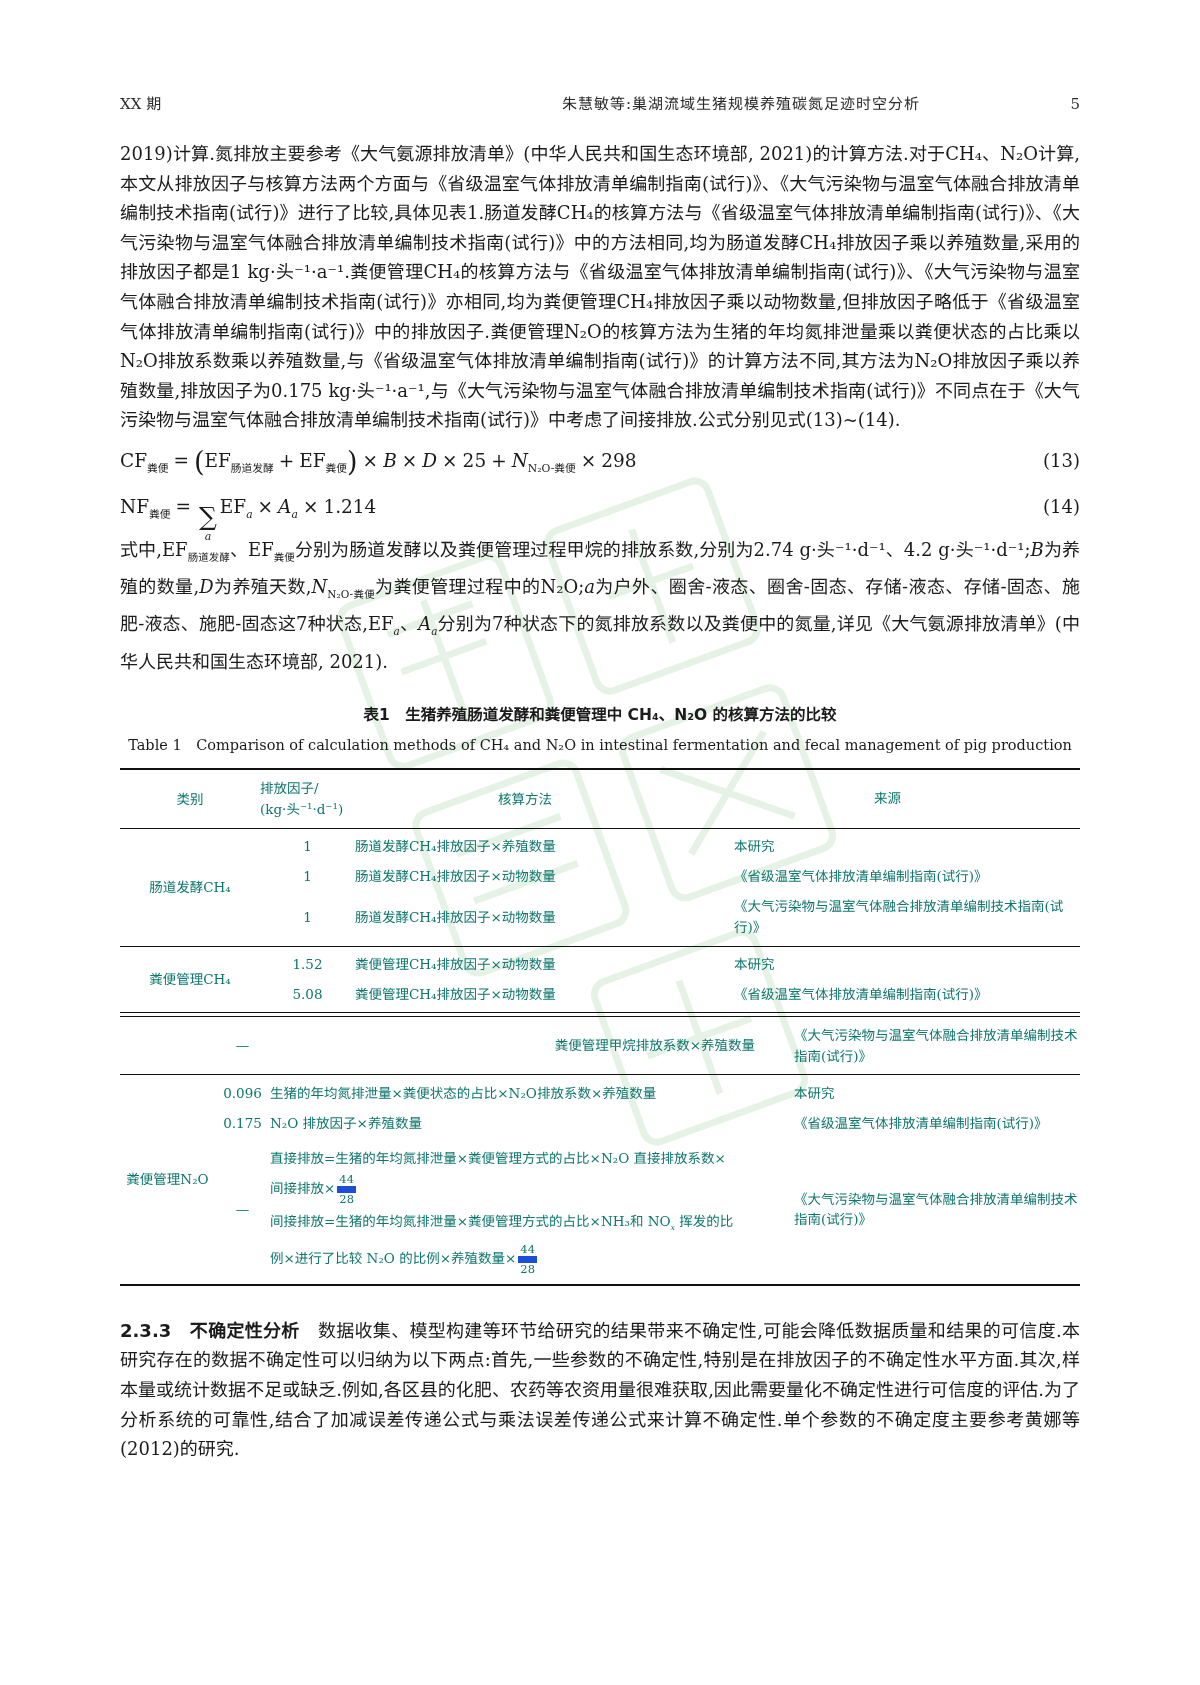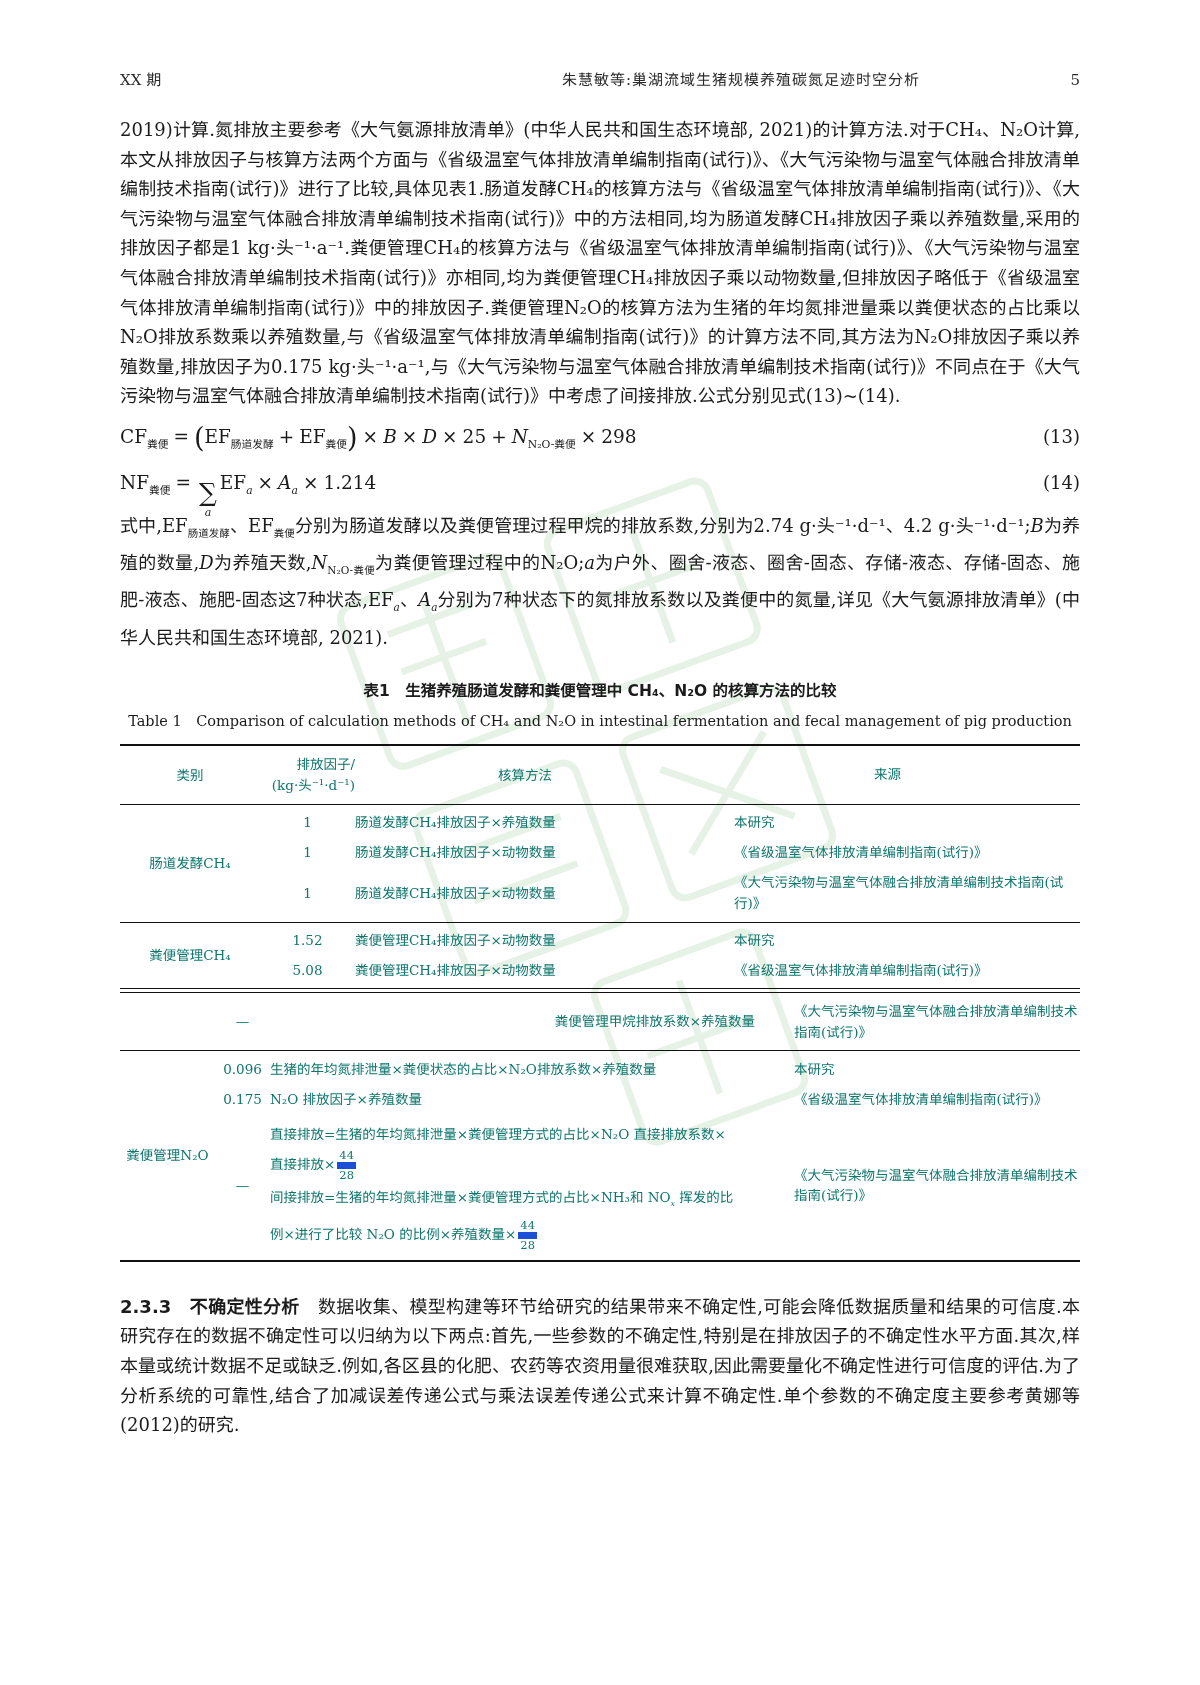--- a/index.html
+++ b/index.html
@@ -4,21 +4,21 @@
 <style>
   * { box-sizing: border-box; }
   html,body { margin:0; padding:0; background:#ffffff; }
   .page {
     position: relative;
     z-index: 0;
     width: 1200px;
     height: 1685px;
     margin: 0 auto;
     background: #ffffff;
-    padding: 68px 120px 0 120px;
+    padding: 92px 120px 0 120px;
     font-family: "DejaVu Serif", "Liberation Serif", serif;
     color: #1b1b1b;
     overflow: hidden;
   }
   .watermark { position:absolute; left:0; top:0; z-index:-1; pointer-events:none; }
 
   .page-header { display:flex; align-items:baseline; font-size:15px; color:#2a2a2a; margin-bottom:26px; }
   .h-issue { width:160px; }
   .h-title { flex:1; text-align:right; letter-spacing:1px; }
   .h-page  { width:160px; text-align:right; }
@@ -38,21 +38,21 @@
   .sigma-sub { font-size:11px; font-style:italic; margin-top:2px; }
 
   .caption-cn { text-align:center; font-size:15.5px; font-weight:bold; margin:26px 0 0 0;
                 font-family:"DejaVu Sans","Liberation Sans",sans-serif; }
   .caption-en { text-align:center; font-size:14.5px; margin:9px 0 0 0; }
 
   .dtable { margin-top:14px; border-top:2px solid #111; border-bottom:2px solid #111;
             font-size:13.5px; line-height:1.55; color:#0f766e; }
   .t-head { display:flex; align-items:center; border-bottom:1px solid #111; padding:8px 0; }
   .col-cat    { width:140px; text-align:center; }
-  .col-factor { width:95px;  text-align:right; }
+  .col-factor { width:95px;  text-align:left; }
   .col-method { width:340px; text-align:center; }
   .col-source { flex:1;      text-align:center;font-family:Liberation Serif, serif; }
 
   .t-section { display:flex; }
   .sec-border { border-bottom:1px solid #111; }
   .cat-cell { width:140px; display:flex; align-items:center; justify-content:center; text-align:center; }
   .rows { flex:1; display:flex; flex-direction:column; padding:3px 0; }
   .t-row { display:flex; align-items:center; padding:4.5px 0; }
   .c-factor { width:95px; text-align:center; flex:none; }
   .c-method { width:340px; flex:none; }
@@ -194,21 +194,21 @@
         </div>
         <div class="t-row">
           <span class="c-factor">0.175</span>
           <span class="c-method">N₂O 排放因子×养殖数量</span>
           <span class="c-source">《省级温室气体排放清单编制指南(试行)》</span>
         </div>
         <div class="t-row">
           <span class="c-factor">—</span>
           <span class="c-method">
             <span class="m-line">直接排放=生猪的年均氮排泄量×粪便管理方式的占比×N₂O 直接排放系数×</span><br>
-            <span class="m-line"><span>直接排放×</span><span class="frac">
+            <span class="m-line"><span>间接排放×</span><span class="frac">
                   <span class="fnum">44</span>
                   <span>28</span>
                 </span></span><br>
             <span class="m-line"><span>间接排放=生猪的年均氮排泄量×粪便管理方式的占比×NH₃和 NO</span><sub class="it">x</sub><span> 挥发的比</span></span><br>
             <span class="m-line"><span>例×进行了比较 N₂O 的比例×养殖数量×</span><span class="frac">
                   <span class="fnum">44</span>
                   <span>28</span>
                 </span></span>
           </span>
           <span class="c-source">《大气污染物与温室气体融合排放清单编制技术指南(试行)》</span>

